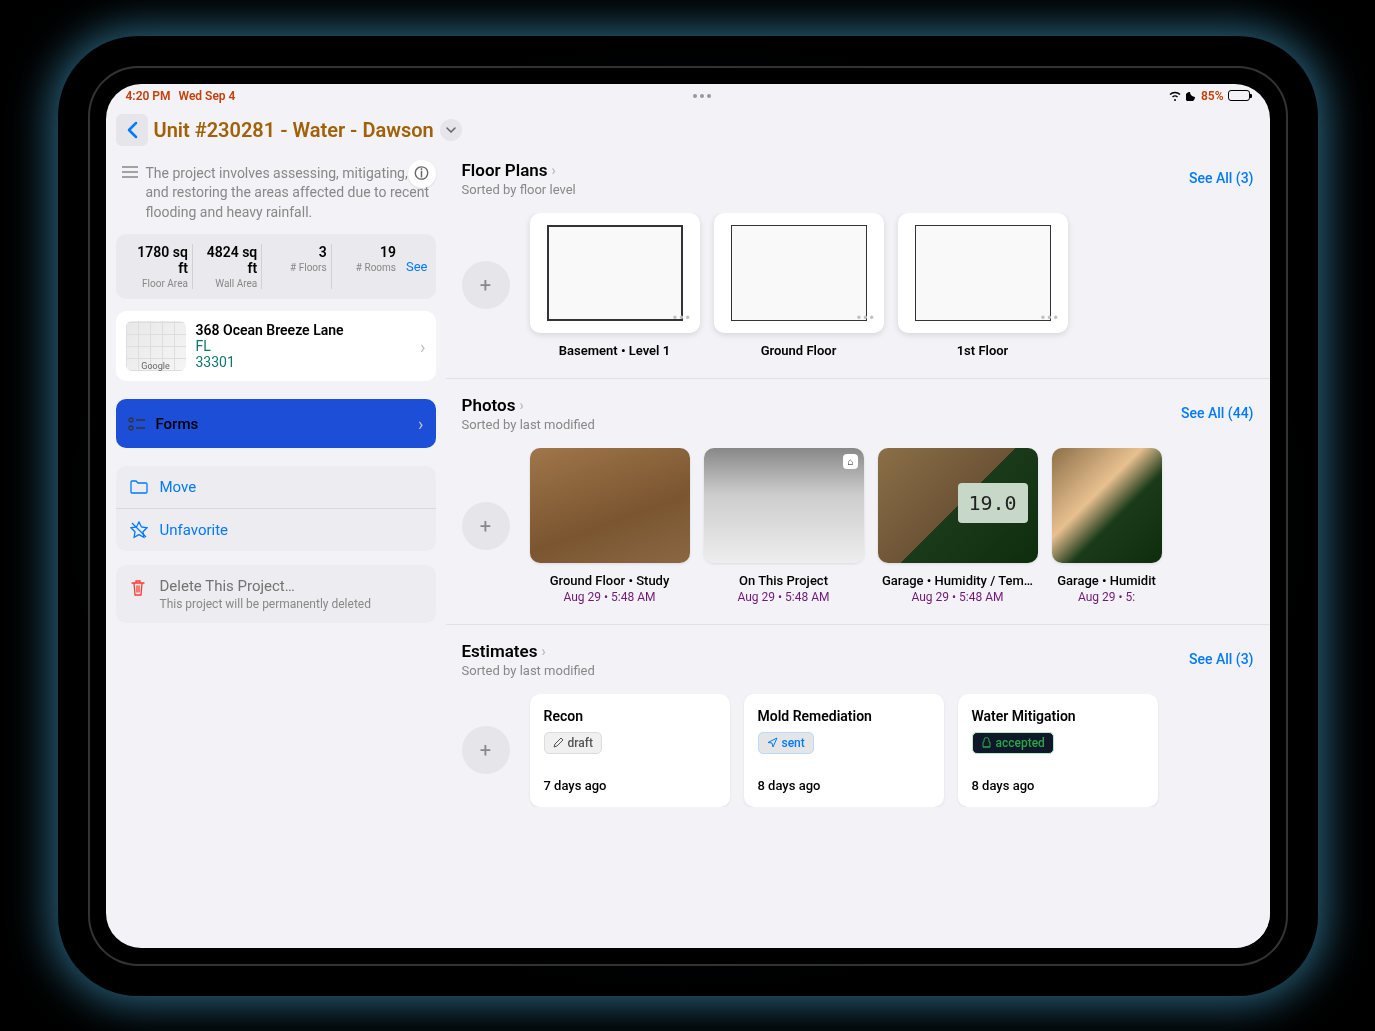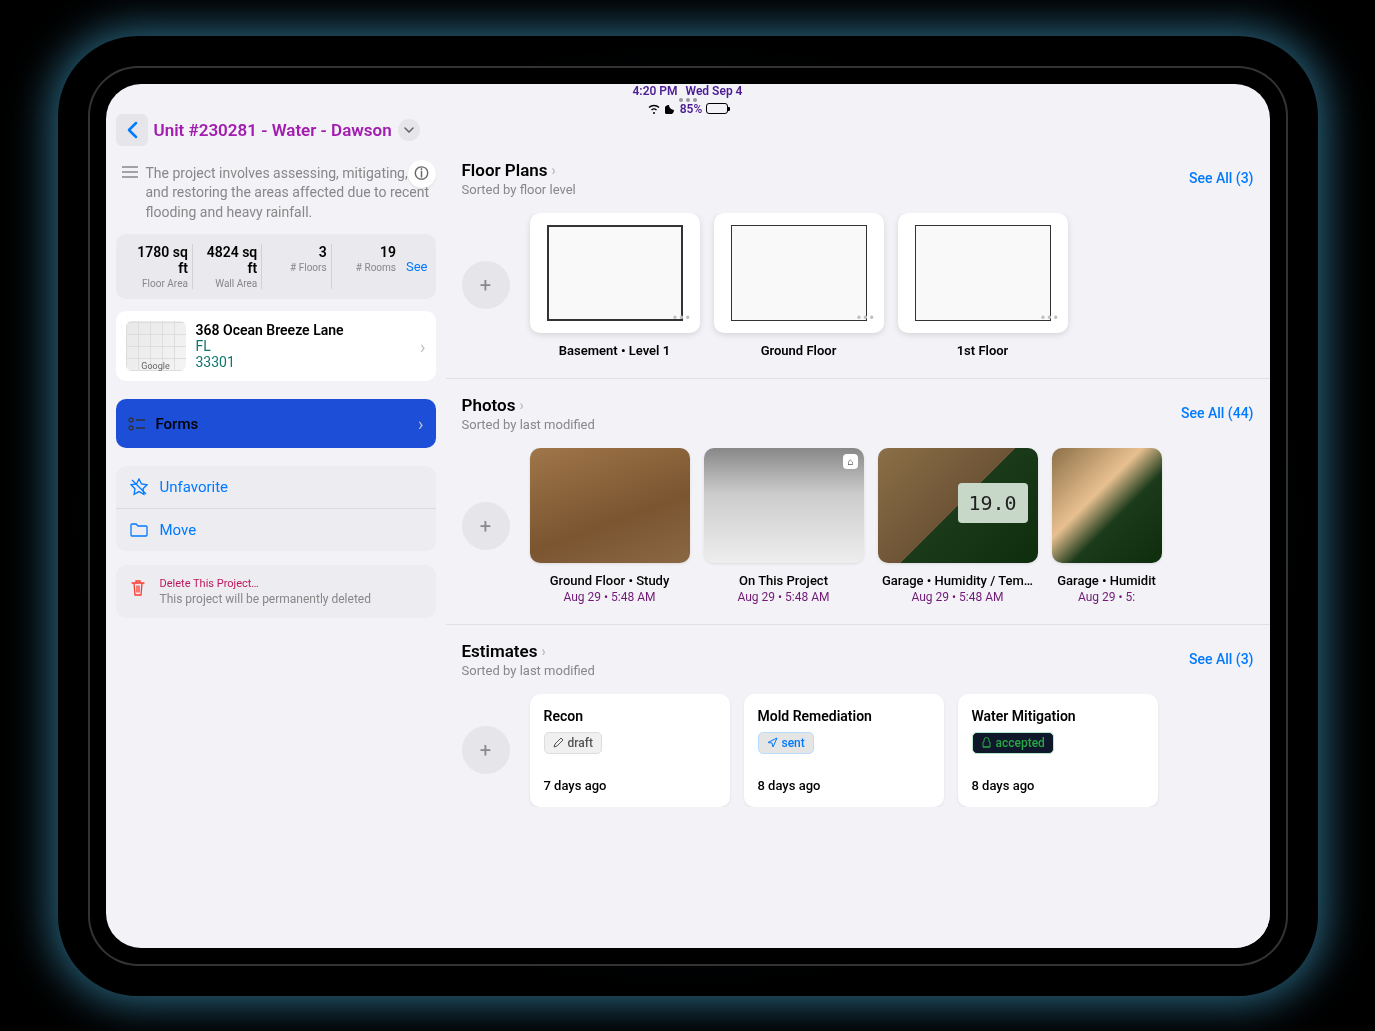--- a/index.html
+++ b/index.html
@@ -2,32 +2,32 @@
 <html><head>
 <meta charset="utf-8">
 <style>
 * { box-sizing: border-box; margin: 0; padding: 0; font-family: -apple-system, BlinkMacSystemFont, "Segoe UI", Roboto, sans-serif; }
 body { background: #000; display: flex; align-items: center; justify-content: center; min-height: 100vh; }
 
 .device-glow { background: radial-gradient(ellipse at center, #00bfff33 0%, transparent 70%); padding: 30px; border-radius: 80px; box-shadow: 0 0 40px 8px #4fc3f780; }
 .device { width: 1200px; height: 900px; background: #000; border-radius: 50px; padding: 18px; position: relative; box-shadow: inset 0 0 0 2px #333; }
 .screen { width: 100%; height: 100%; background: #f2f2f7; border-radius: 35px; overflow: hidden; display: flex; flex-direction: column; }
 
-.status-bar { height: 24px; display: flex; align-items: center; justify-content: space-between; padding: 0 20px; font-size: 12px; font-weight: 600; color: #4c1d95; flex-direction: column; }
+.status-bar { height: 24px; display: flex; align-items: center; justify-content: space-between; padding: 0 20px; font-size: 12px; font-weight: 600; color: #c2410c; }
 .status-left { display: flex; gap: 8px; }
 .status-center { display: flex; gap: 3px; align-items: center; }
 .dot { width: 4px; height: 4px; background: #999; border-radius: 50%; }
 .status-right { display: flex; gap: 4px; align-items: center; }
 .battery-icon { width: 22px; height: 11px; border: 1px solid #000; border-radius: 3px; position: relative; }
 .battery-icon::after { content: ''; position: absolute; right: -3px; top: 3px; width: 2px; height: 4px; background: #000; border-radius: 0 1px 1px 0; }
 .battery-fill { height: 100%; width: 85%; background: #000; border-radius: 2px; }
 
 .title-bar { height: 44px; display: flex; align-items: center; padding: 0 10px; gap: 6px; }
 .back-btn { width: 32px; height: 32px; border-radius: 6px; background: #e5e5ea; display: flex; align-items: center; justify-content: center; color: #007aff; }
-.title-text { font-size: 17px; font-weight: 600; color: #a21caf; }
+.title-text { font-size: 20px; font-weight: 600; color: #a16207; }
 .title-chevron { width: 22px; height: 22px; border-radius: 11px; background: #e5e5ea; display: flex; align-items: center; justify-content: center; font-size: 10px; color: #666; }
 
 .content { flex: 1; display: flex; overflow: hidden; }
 .sidebar { width: 340px; padding: 8px 10px; overflow-y: auto; }
 .main { flex: 1; overflow-y: auto; background: #f2f2f7; }
 
 .desc-row { display: flex; align-items: flex-start; gap: 8px; padding: 4px 6px 12px; color: #888; font-size: 14px; line-height: 1.4; position: relative; }
 .list-icon { width: 16px; flex-shrink: 0; margin-top: 2px; }
 .info-btn { position: absolute; right: 0; top: 0; width: 28px; height: 28px; border-radius: 14px; background: #fff; display: flex; align-items: center; justify-content: center; color: #666; box-shadow: 0 1px 2px rgba(0,0,0,0.1); font-size: 14px; font-weight: bold; }
 
@@ -50,21 +50,21 @@
 .forms-icon { width: 18px; color: #333; }
 .forms-label { flex: 1; font-size: 15px; font-weight: 500; color: #000; }
 
 .action-list { background: #ececf1; border-radius: 10px; overflow: hidden; margin-bottom: 14px; }
 .action-row { padding: 12px 14px; display: flex; align-items: center; gap: 12px; border-bottom: 1px solid #d9d9de; color: #007aff; font-size: 15px; }
 .action-row:last-child { border-bottom: none; }
 .action-icon { width: 18px; display: flex; justify-content: center; }
 
 .delete-card { background: #ececf1; border-radius: 10px; padding: 12px 14px; display: flex; gap: 12px; align-items: flex-start; }
 .delete-icon { color: #ff3b30; width: 18px; margin-top: 2px; }
-.delete-title { color: #be185d; font-size: 11px; }
+.delete-title { color: #737373; font-size: 15px; }
 .delete-sub { color: #888; font-size: 12px; margin-top: 2px; }
 
 .section { border-top: 1px solid #e0e0e5; padding: 16px 0 20px 16px; }
 .section:first-child { border-top: none; padding-top: 8px; }
 .section-head { display: flex; align-items: center; justify-content: space-between; padding-right: 16px; }
 .section-title { font-size: 17px; font-weight: 600; color: #000; display: flex; align-items: center; gap: 4px; }
 .section-title .chev { color: #bbb; font-size: 14px; }
 .section-sub { font-size: 13px; color: #888; margin-top: 2px; }
 .see-all { color: #007aff; font-size: 14px; font-weight: 500; }
 
@@ -198,34 +198,34 @@
                   <path d="M8 3h9M8 11h9" stroke="#333" stroke-width="1.5"></path>
                 </svg>
         </span>
         <span class="forms-label">Forms</span>
         <span class="chev-right">›</span>
       </div>
 
       <div class="action-list">
         <div class="action-row">
           <span class="action-icon">
+            <svg width="18" height="14" viewBox="0 0 18 14">
+                    <path d="M1 2a1 1 0 011-1h4l2 2h8a1 1 0 011 1v8a1 1 0 01-1 1H2a1 1 0 01-1-1z" fill="none" stroke="#007aff" stroke-width="1.3"></path>
+                  </svg>
+          </span>
+          <span>Move</span>
+        </div>
+        <div class="action-row">
+          <span class="action-icon">
             <svg width="18" height="18" viewBox="0 0 18 18">
                     <path d="M9 1l2.5 5 5.5.8-4 3.9.9 5.5L9 13.6 4.1 16.2 5 10.7 1 6.8l5.5-.8z" fill="none" stroke="#007aff" stroke-width="1.3"></path>
                     <path d="M2 2l14 14" stroke="#007aff" stroke-width="1.3"></path>
                   </svg>
           </span>
           <span>Unfavorite</span>
-        </div>
-        <div class="action-row">
-          <span class="action-icon">
-            <svg width="18" height="14" viewBox="0 0 18 14">
-                    <path d="M1 2a1 1 0 011-1h4l2 2h8a1 1 0 011 1v8a1 1 0 01-1 1H2a1 1 0 01-1-1z" fill="none" stroke="#007aff" stroke-width="1.3"></path>
-                  </svg>
-          </span>
-          <span>Move</span>
         </div>
       </div>
 
       <div class="delete-card">
         <span class="delete-icon">
           <svg width="16" height="18" viewBox="0 0 16 18">
                   <path d="M2 4h12M6 4V2h4v2M4 4l1 12h6l1-12M7 7v6M9 7v6" stroke="#ff3b30" stroke-width="1.3" fill="none" stroke-linecap="round"></path>
                 </svg>
         </span>
         <div>

